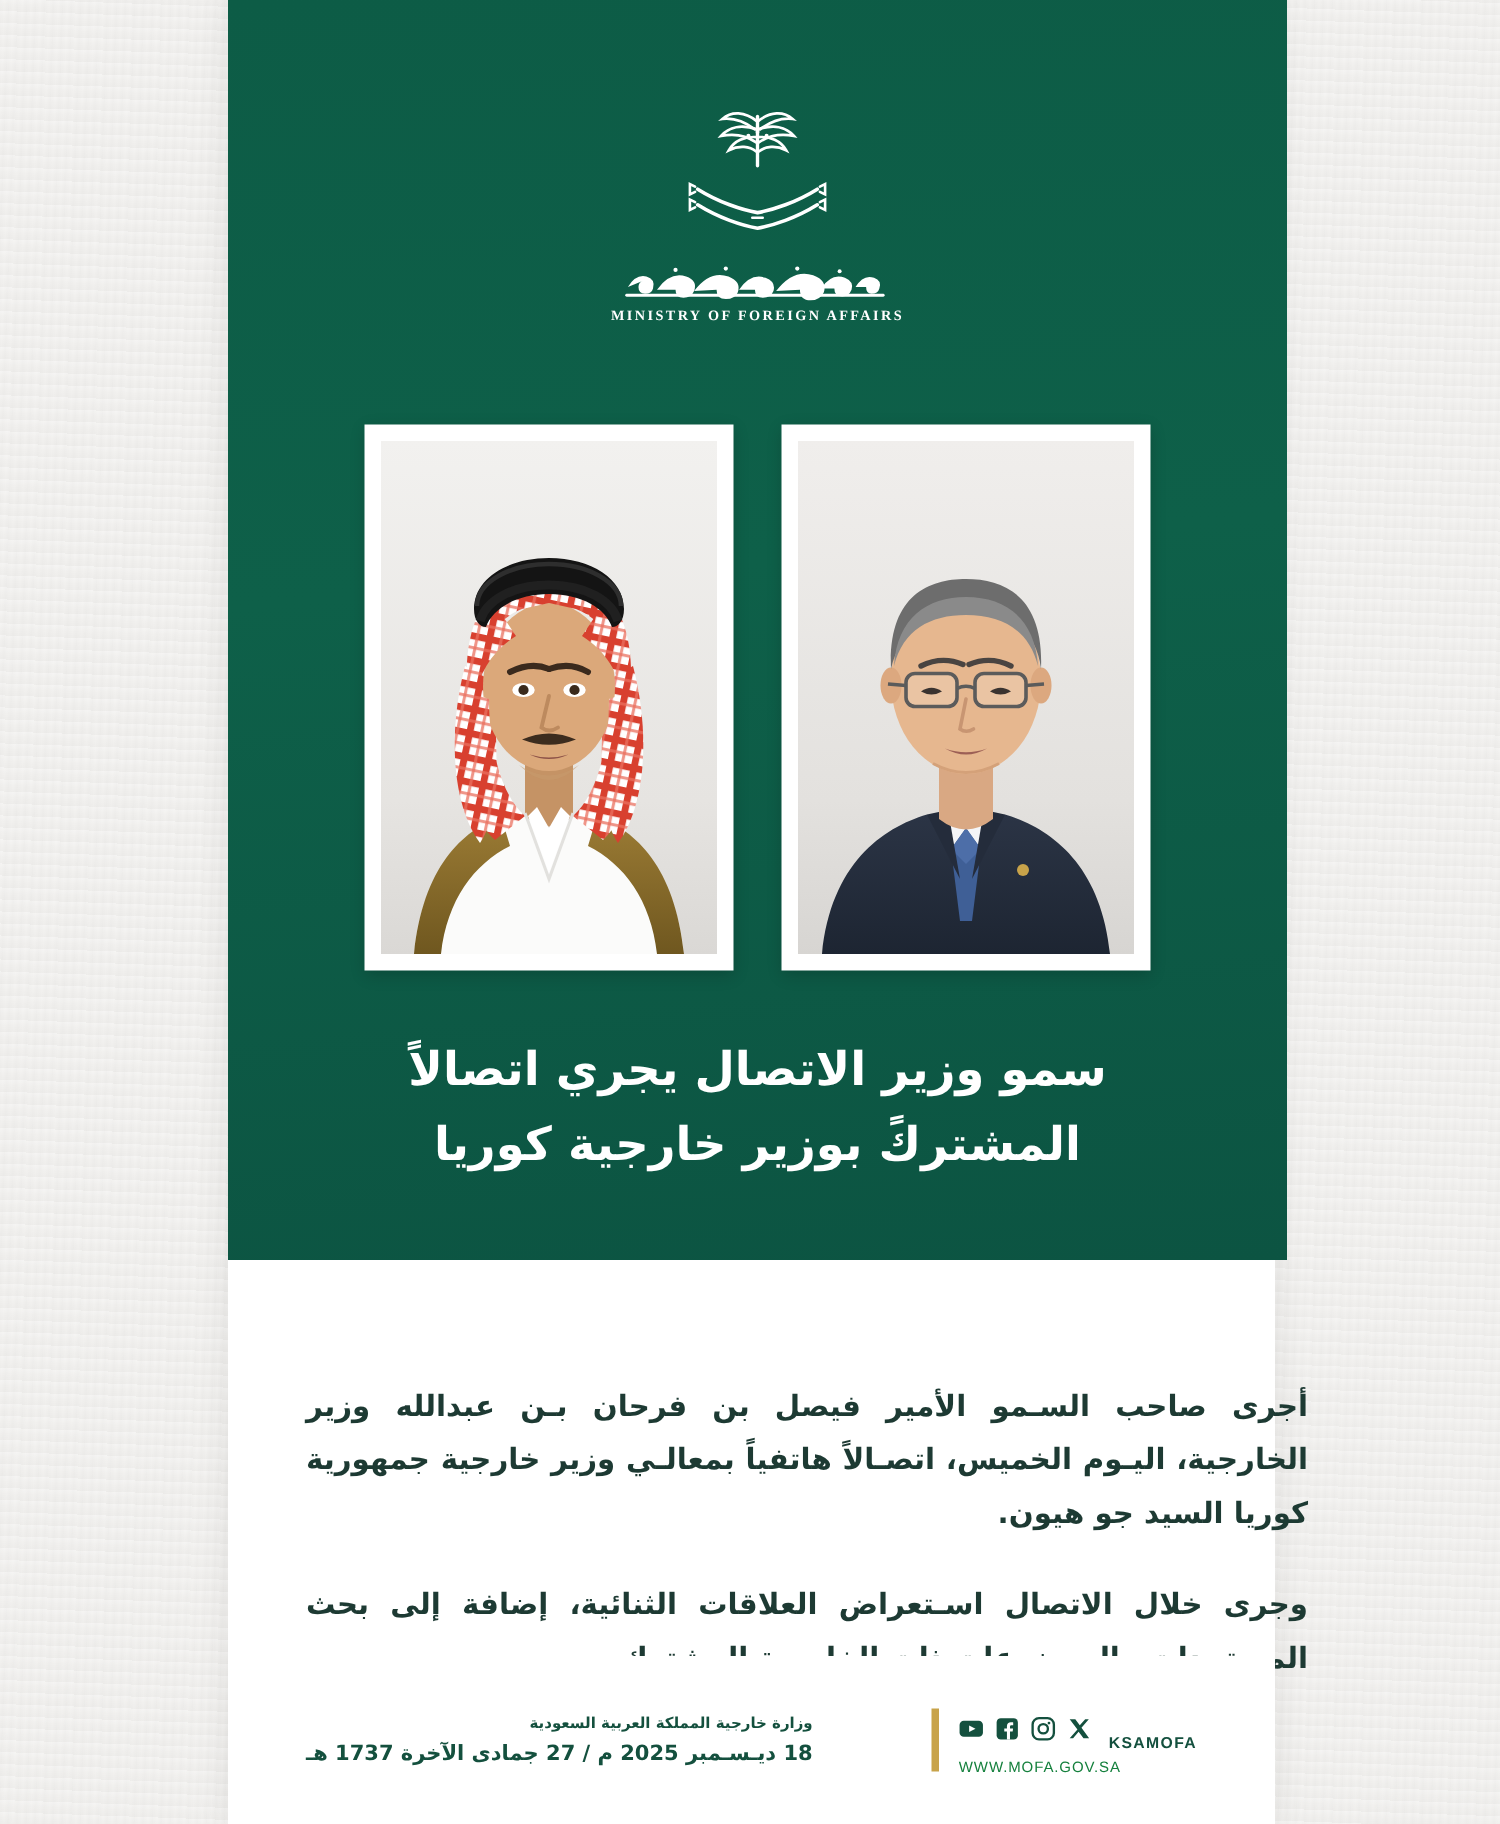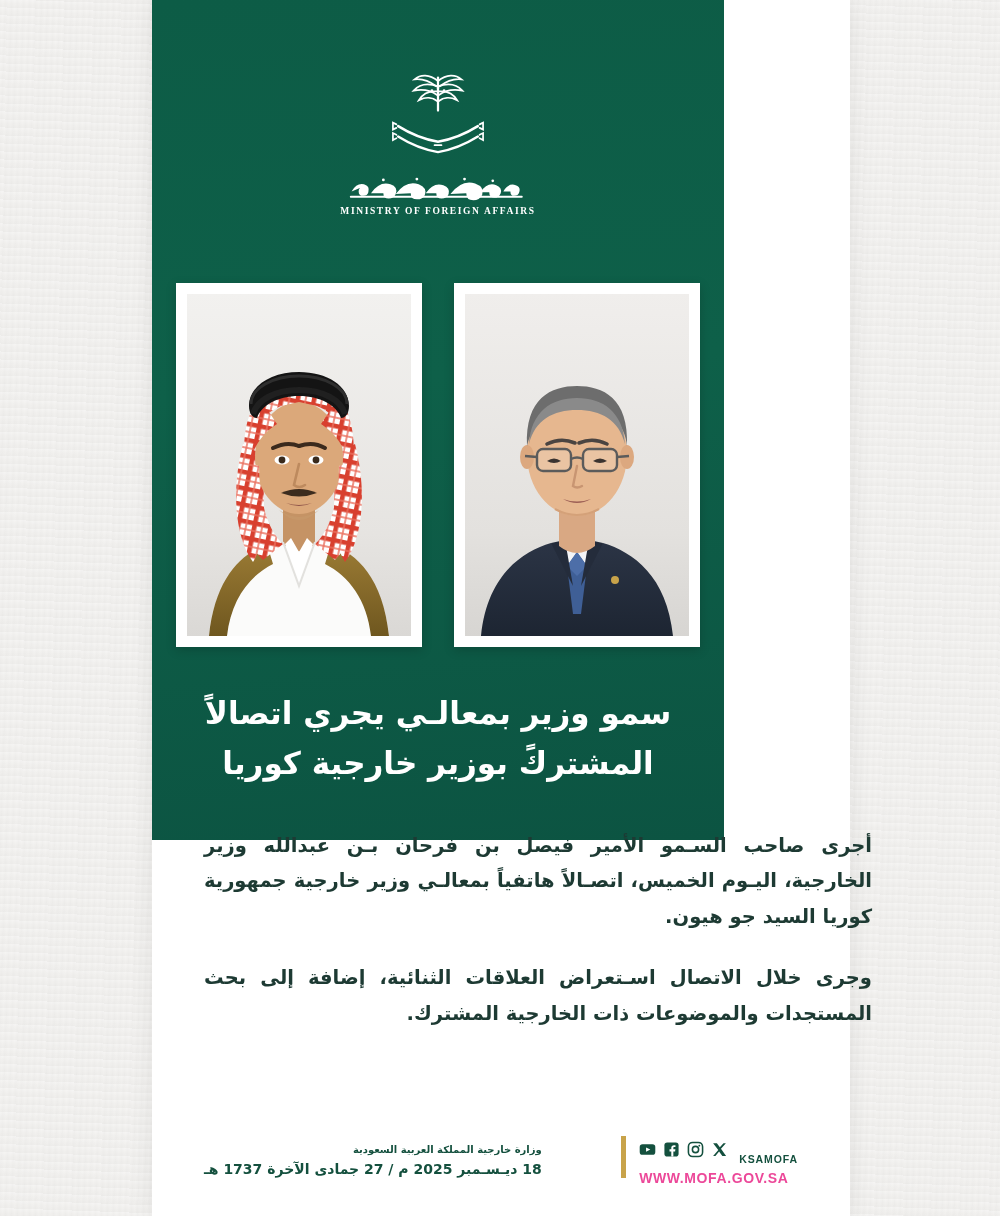--- a/index.html
+++ b/index.html
@@ -27,21 +27,21 @@
     left: 152px; top: 0;
     width: 698px; height: 1216px;
     background: #ffffff;
     box-shadow: 0 0 22px rgba(0,0,0,0.07);
   }
 
   
   .green-panel {
     position: absolute;
     left: 0; top: 0;
-    width: 572px; height: 840px;
+    width: 706px; height: 840px;
     background: #0e5e48;
     background: linear-gradient(175deg, #0d5c46 0%, #0e6049 45%, #0c5442 100%);
   }
 
   .emblem-wrap {
     position: absolute;
     left: 0; right: 0; top: 62px;
     display: flex; flex-direction: column; align-items: center;
   }
   .emblem {
@@ -94,21 +94,21 @@
     font-size: 31px;
     line-height: 1.62;
     font-weight: 700;
     font-family: "DejaVu Sans", "Liberation Sans", sans-serif;
     letter-spacing: -0.2px;
   }
 
   
   .body-area {
     position: absolute;
-    left: 0; top: 792px;
+    left: 0; top: 884px;
     width: 772px; height: 264px;
     padding: 36px 52px 0 52px;
   }
   .para {
     color: #1d3a33;
     font-size: 19.5px;
     line-height: 1.82;
     text-align: justify;
     text-align-last: right;
     font-weight: 600;
@@ -152,23 +152,23 @@
     font-size: 10.5px;
     color: #14503e;
     font-weight: 700;
     letter-spacing: 0.9px;
     margin-left: 4px;
     font-family: "Liberation Sans", sans-serif;
     margin-top: 19px;
   }
   .site {
     margin-top: 5px;
-    font-size: 14px;
-    color: #ec4899;
-    font-weight: 700;
+    font-size: 10px;
+    color: #15803d;
+    font-weight: 400;
     letter-spacing: 0.6px;
     font-family: "Liberation Sans", sans-serif;
   }
 
   .footer-right {
     text-align: right;
     color: #14503e;
   }
   .ministry-line {
     font-size: 10px;
@@ -365,21 +365,21 @@
 
             <path d="M98 250 L112 288 L126 250 L120 244 L112 258 L104 244 Z" fill="#ffffff"></path>
             <path d="M96 248 L112 292 L128 248" stroke="#e2e1de" stroke-width="2" fill="none"></path>
           </svg>
         </div>
       </div>
 
     </div>
 
     <div class="headline">
-      <div>سمو وزير بمعالـي يجري اتصالاً</div>
+      <div>سمو وزير الاتصال يجري اتصالاً</div>
       <div>المشتركً بوزير خارجية كوريا</div>
     </div>
   </div>
 
   <div class="body-area">
     <p class="para">أجرى صاحب السـمو الأمير فيصل بن فرحان بـن عبدالله وزير الخارجية، اليـوم الخميس، اتصـالاً هاتفياً بمعالـي وزير خارجية جمهورية كوريا السيد جو هيون.</p>
     <p class="para">وجرى خلال الاتصال اسـتعراض العلاقات الثنائية، إضافة إلى بحث المستجدات والموضوعات ذات الخارجية المشترك.</p>
   </div>
 
   <div class="footer">

